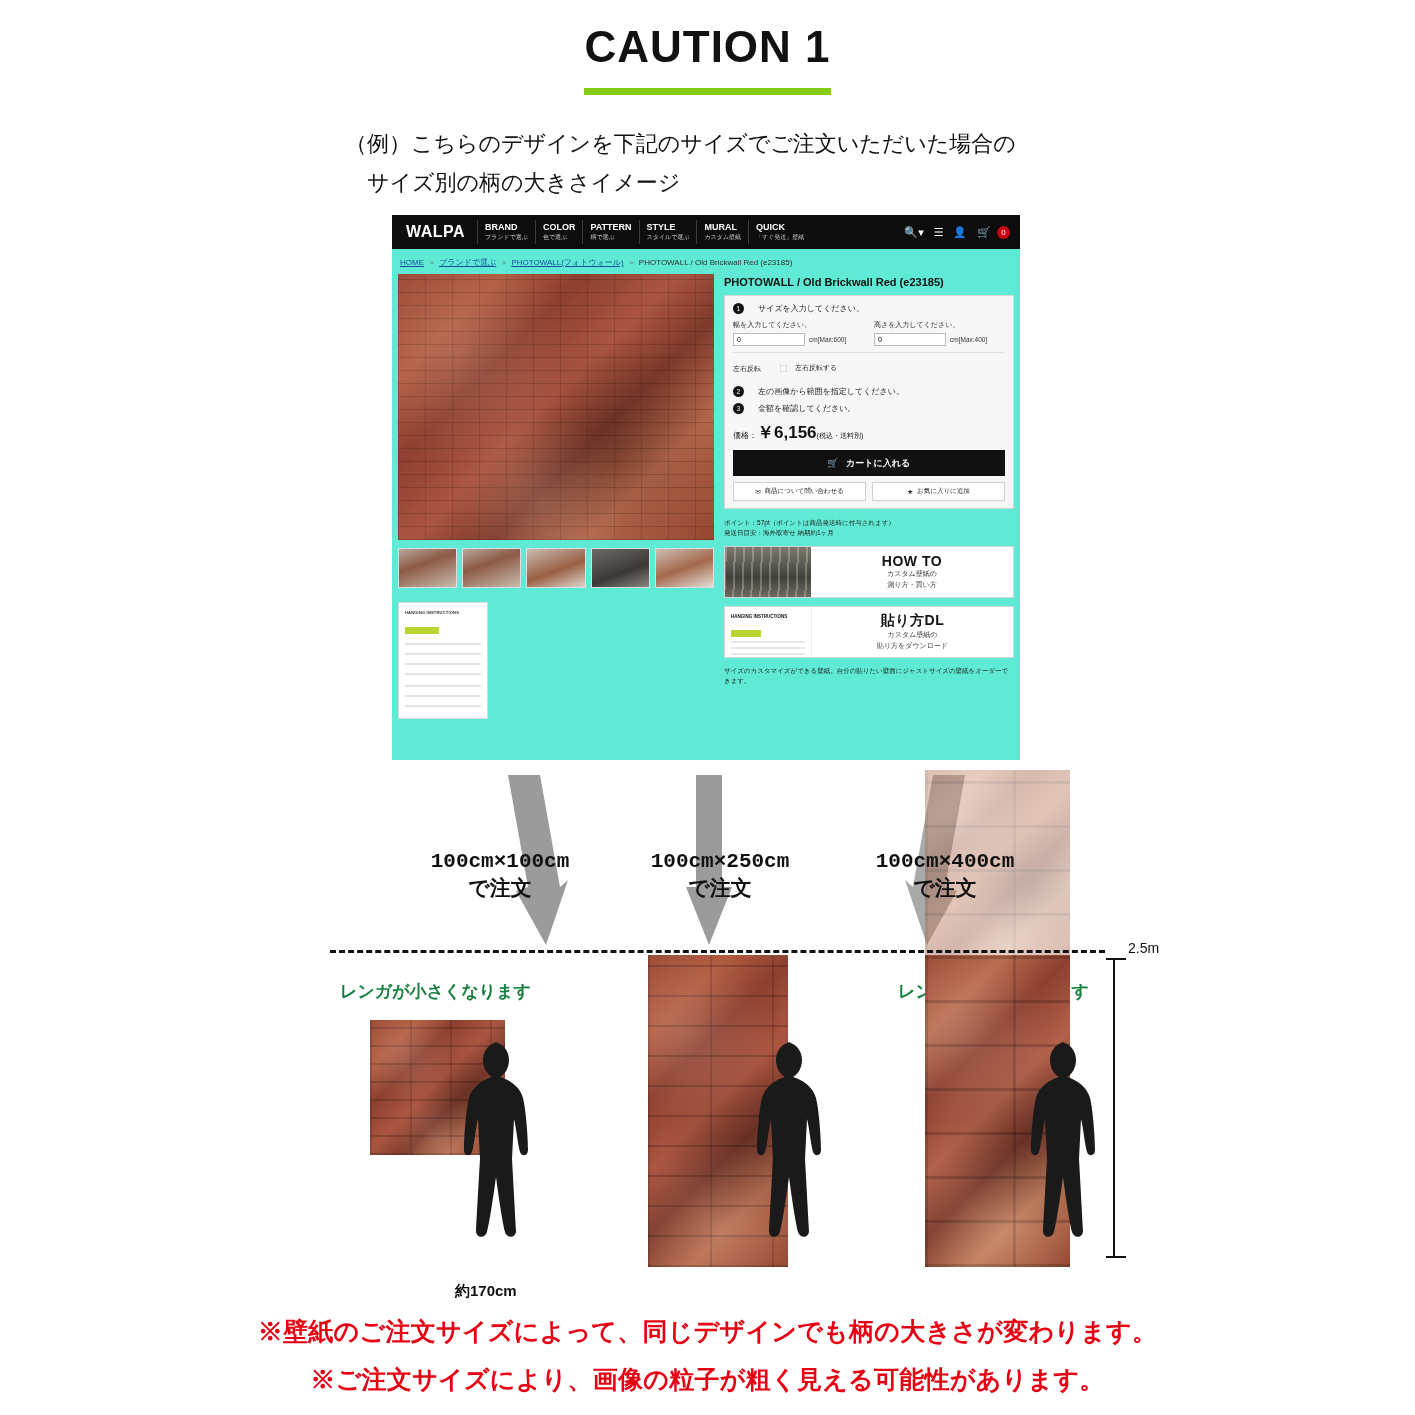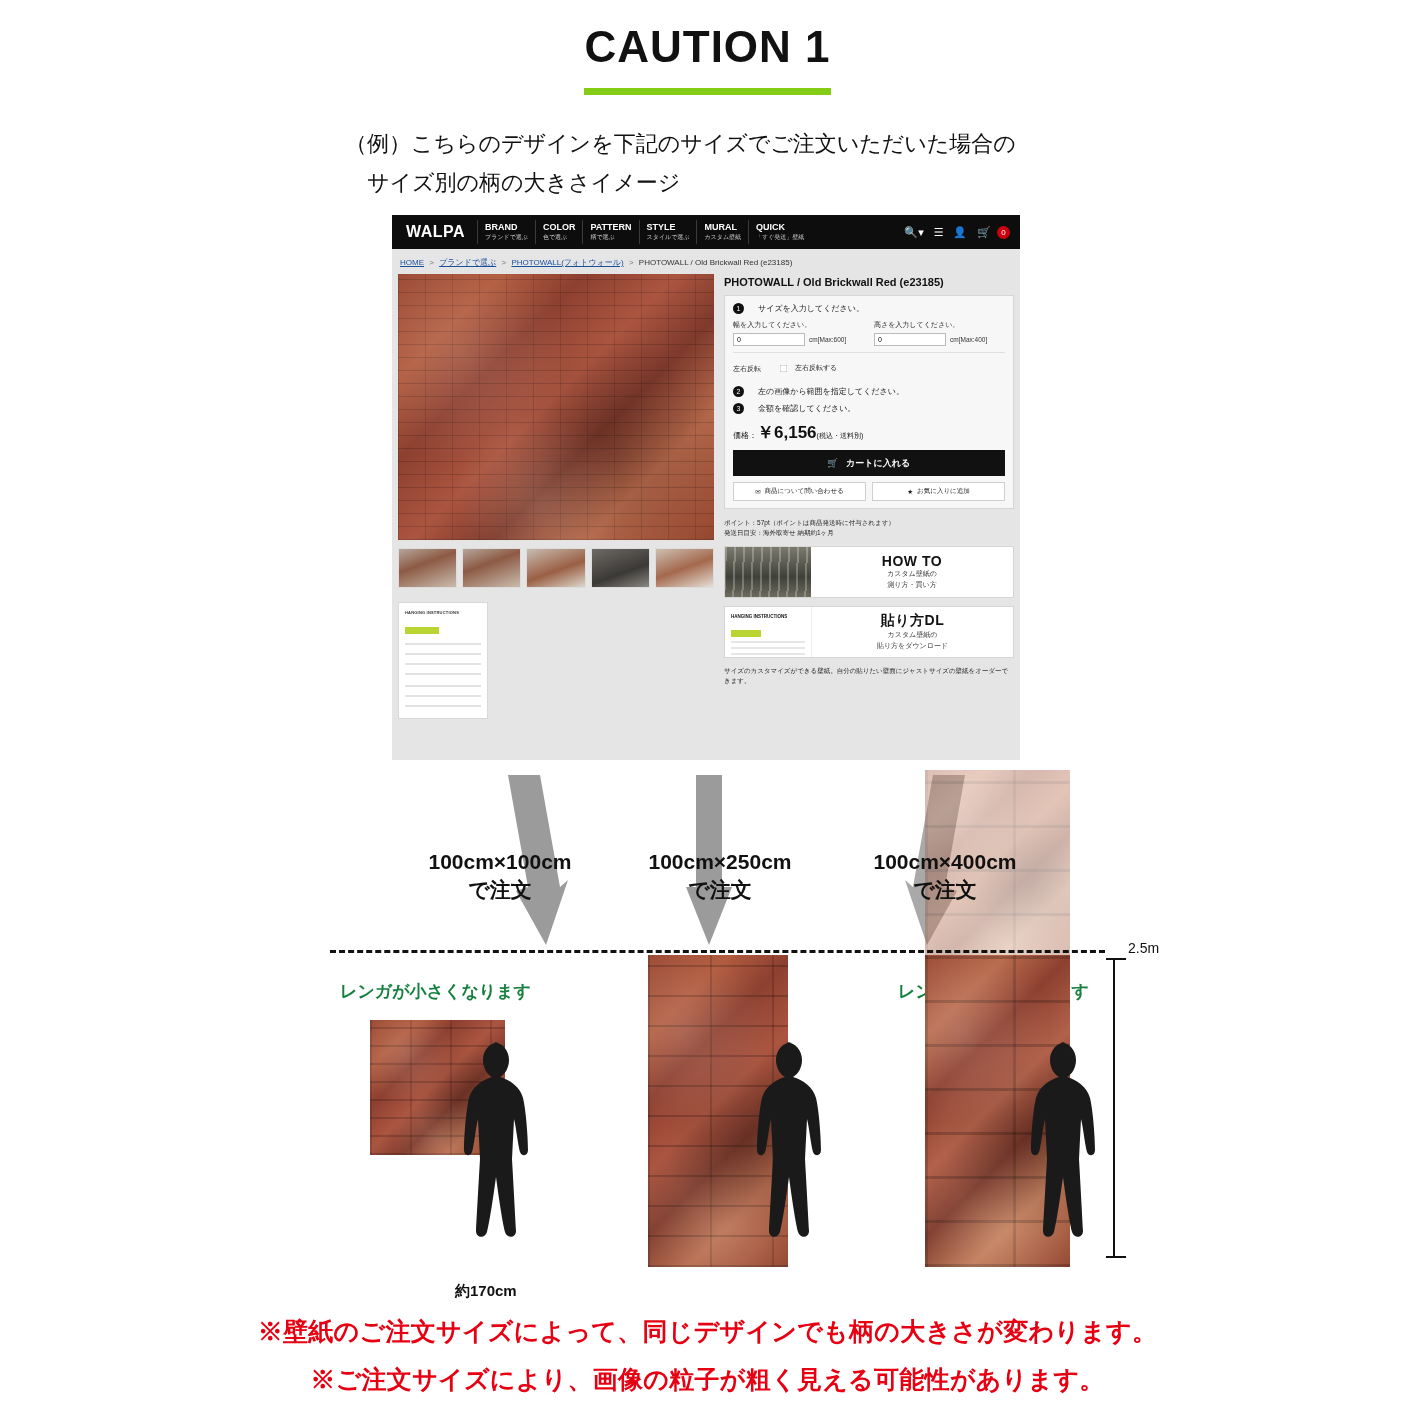--- a/index.html
+++ b/index.html
@@ -27,21 +27,21 @@
   
   .intro{
     position:absolute;top:125px;left:345px;width:850px;
     font-size:22px;line-height:1.75;color:#111;
   }
   .intro .l2{padding-left:22px;display:block;}
 
   
   .browser{
     position:absolute;left:392px;top:215px;width:628px;height:545px;
-    background:#e5e5e5;
+    background:#5eead4;
   }
   .nav{
     height:34px;background:#0d0d0d;display:flex;align-items:center;
     color:#fff;
   }
   .logo{
     font-size:16px;font-weight:bold;letter-spacing:.5px;
     padding:0 12px 0 14px;color:#fff;
   }
   .navitem{
@@ -158,20 +158,21 @@
   .howto .sm{font-size:7px;color:#333;line-height:1.45;text-align:center;}
   .footnote{font-size:6.5px;color:#222;line-height:1.6;margin-top:8px;}
 
   
   .arrow{position:absolute;color:#9a9a9a;}
   .arrow svg{display:block;}
 
   .ordlabel{
     position:absolute;text-align:center;font-size:21px;font-weight:bold;color:#111;
     line-height:1.35;
+    font-family:Liberation Mono, monospace;
   }
 
   
   .dashline{
     position:absolute;left:330px;top:950px;width:775px;height:0;
     border-top:3px dashed #111;
   }
   .m25{
     position:absolute;left:1128px;top:940px;font-size:14px;font-weight:normal;
   }

